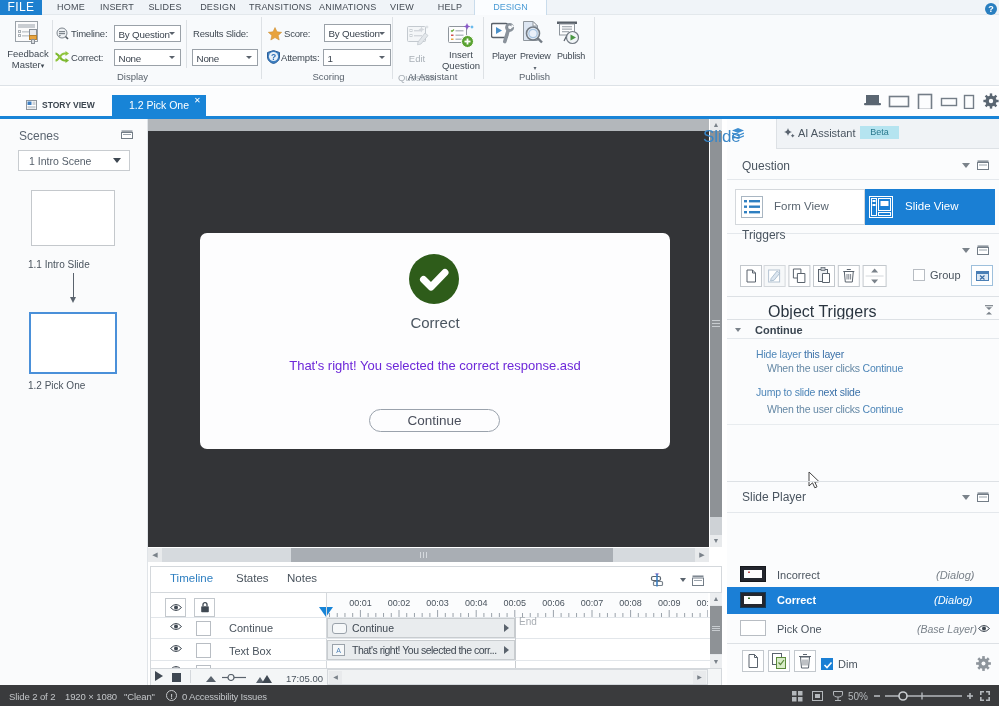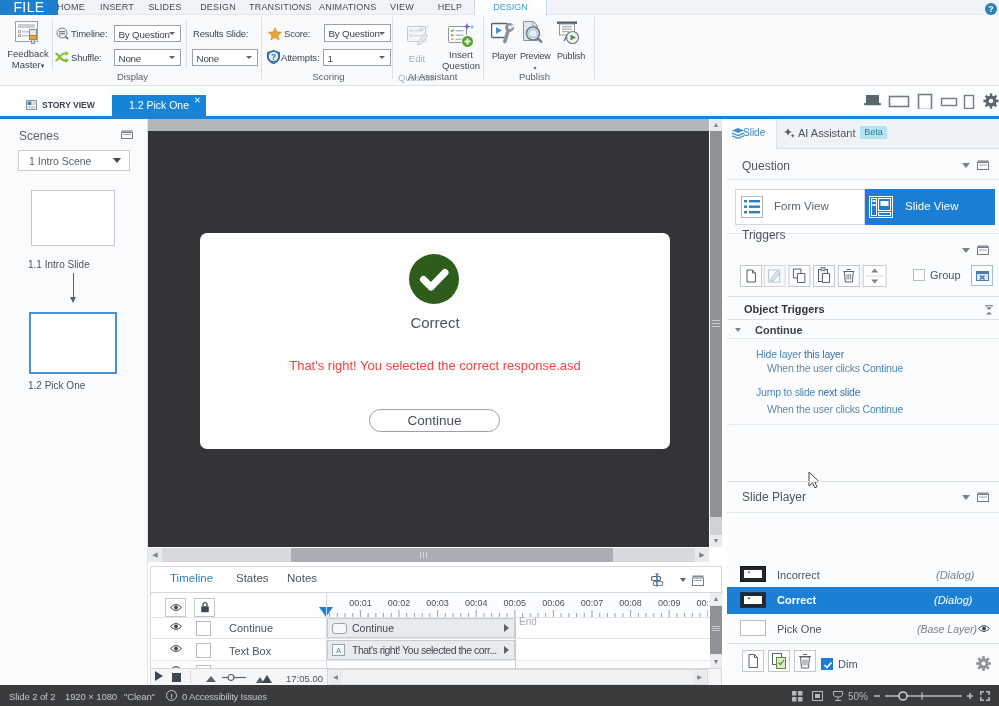--- a/index.html
+++ b/index.html
@@ -29,21 +29,21 @@
   
   #rightpanel { left:727px; top:119px; width:272px; height:566px; background:#fbfcfd; }
   
   #statusbar { left:0; top:685px; width:999px; height:21px; background:#3a3b3d; color:#c3c6c9; font-size:10px; }
   svg { display:block; }
 </style>
 </head>
 <body>
 
 <div class="abs" id="tabrow"></div>
-<div class="abs" style="left:0;top:0;width:58px;height:15px;background:#1d80cf;color:#fff;font-size:14px;text-align:center;line-height:15px;letter-spacing:.4px;">FILE</div>
+<div class="abs" style="left:0;top:0;width:42px;height:15px;background:#1d80cf;color:#fff;font-size:12px;text-align:center;line-height:15px;letter-spacing:.4px;">FILE</div>
 <div class="rtab" style="left:56px;width:30px;text-align:center;">HOME</div>
 <div class="rtab" style="left:100px;width:32px;text-align:center;">INSERT</div>
 <div class="rtab" style="left:148px;width:34px;text-align:center;">SLIDES</div>
 <div class="rtab" style="left:199px;width:38px;text-align:center;">DESIGN</div>
 <div class="rtab" style="left:249px;width:58px;text-align:center;">TRANSITIONS</div>
 <div class="rtab" style="left:319px;width:56px;text-align:center;">ANIMATIONS</div>
 <div class="rtab" style="left:388px;width:28px;text-align:center;">VIEW</div>
 <div class="rtab" style="left:437px;width:26px;text-align:center;">HELP</div>
 <div class="abs" style="left:474px;top:0;width:73px;height:15px;background:#fbfdff;border-left:1px solid #c9dcec;border-right:1px solid #c9dcec;color:#4a9bd5;font-size:9px;text-align:center;line-height:15px;">DESIGN</div>
 <div class="abs" style="left:985px;top:3px;width:12px;height:12px;border-radius:50%;background:#2a7fc0;color:#fff;font-size:9px;font-weight:bold;text-align:center;line-height:12px;">?</div>
@@ -84,21 +84,21 @@
     <span class="c"></span>
   </div>
 <div class="abs" id="ic-shuffle" style="left:55px;top:51px;width:14px;height:12px;">
 <svg width="14" height="12" viewBox="0 0 14 12">
 <path d="M0.5 2.5 C4 2.5 5 9.5 9.5 9.5 L11 9.5" stroke="#7cb82f" stroke-width="2.2" fill="none"></path>
 <path d="M0.5 9.5 C4 9.5 5 2.5 9.5 2.5 L11 2.5" stroke="#8fc43d" stroke-width="2.2" fill="none"></path>
 <path d="M10.5 0 L14 2.5 L10.5 5 Z" fill="#8fc43d"></path>
 <path d="M10.5 7 L14 9.5 L10.5 12 Z" fill="#7cb82f"></path>
 </svg>
   </div>
-<div class="rlabel" style="left:71px;top:52px;">Shuffle:</div>
+<div class="rlabel" style="left:71px;top:52px;">Correct:</div>
 <div class="dd" style="left:114px;top:49px;width:67px;height:17px;">
     <span class="t">None</span>
     <span class="c"></span>
   </div>
 <div class="vsep" style="left:186px;top:20px;height:48px;"></div>
 <div class="rlabel" style="left:193px;top:28px;">Results Slide:</div>
 <div class="dd" style="left:192px;top:49px;width:66px;height:17px;">
     <span class="t">None</span>
     <span class="c"></span>
   </div>
@@ -266,21 +266,21 @@
 <div class="abs" id="gutter"></div>
 
 <div class="abs" style="left:200px;top:233px;width:470px;height:216px;background:#fdfdfe;border-radius:7px;"></div>
 <div class="abs" id="greencheck" style="left:409px;top:254px;width:50px;height:50px;">
 <svg width="50" height="50" viewBox="0 0 50 50">
 <circle cx="25" cy="25" r="25" fill="#2e5c1a"></circle>
 <path d="M14.5 25.5 L22 33 L36 18.5" stroke="#fff" stroke-width="7" fill="none" stroke-linecap="round" stroke-linejoin="round"></path>
 </svg>
   </div>
 <div class="abs" style="left:300px;top:314px;width:270px;text-align:center;font-size:15px;color:#4a5560;">Correct</div>
-<div class="abs" style="left:200px;top:358px;width:470px;text-align:center;font-size:13px;color:#ef4444;">That's right! You selected the correct response.asd</div>
+<div class="abs" style="left:200px;top:358px;width:470px;text-align:center;font-size:13px;color:#6d28d9;">That's right! You selected the correct response.asd</div>
 <div class="abs" style="left:369px;top:409px;width:131px;height:23px;background:#fdfdfe;border:1px solid #9aa2ac;border-radius:12px;color:#4a4f5c;font-size:13.5px;text-align:center;line-height:21px;">Continue</div>
 
 <div class="abs" id="vscroll" style="left:710px;top:119px;width:12px;height:428px;background:#ced2d6;">
   <div class="abs" style="left:0;top:0;width:12px;height:12px;background:#e8eaec;color:#7a828a;font-size:7px;text-align:center;line-height:12px;">▲</div>
   <div class="abs" style="left:0;top:12px;width:12px;height:386px;background:#8e9296;"></div>
   <div class="abs" style="left:2px;top:201px;width:8px;height:1px;background:#c8ccd0;box-shadow:0 3px 0 #c8ccd0, 0 6px 0 #c8ccd0;"></div>
   <div class="abs" style="left:0;top:416px;width:12px;height:12px;background:#e8eaec;color:#7a828a;font-size:7px;text-align:center;line-height:12px;">▼</div>
 </div>
 
 <div class="abs" id="hscroll" style="left:148px;top:548px;width:561px;height:14px;background:#d6dade;">
@@ -474,29 +474,29 @@
 
 <div class="abs" style="left:727px;top:119px;width:272px;height:30px;background:#f0f3f6;border-bottom:1px solid #dde1e5;"></div>
 <div class="abs" style="left:727px;top:119px;width:50px;height:30px;background:#fbfcfd;border-right:1px solid #dde1e5;"></div>
 <div class="abs" id="ic-slidetab" style="left:732px;top:128px;width:12px;height:11px;">
 <svg width="12" height="11" viewBox="0 0 12 11">
       <path d="M6 0 L12 2.5 L6 5 L0 2.5 Z" fill="#3e8ed0"></path>
       <path d="M0 5 L6 7.5 L12 5" fill="none" stroke="#3e8ed0" stroke-width="1.3"></path>
       <path d="M0 7.8 L6 10.3 L12 7.8" fill="none" stroke="#3e8ed0" stroke-width="1.3"></path>
     </svg>
   </div>
-<div class="abs" style="left:703px;top:127px;font-size:10px;color:#3a87c8;margin-left:40px;">Slide</div>
+<div class="abs" style="left:703px;top:127px;font-size:17px;color:#3a87c8;">Slide</div>
 <div class="abs" id="ic-aitab" style="left:784px;top:128px;width:11px;height:11px;">
 <svg width="11" height="11" viewBox="0 0 11 11">
       <path d="M4 0 Q4.7 3.3 8 4 Q4.7 4.7 4 8 Q3.3 4.7 0 4 Q3.3 3.3 4 0 Z" fill="#5a6470"></path>
       <path d="M8.7 5.8 Q9.1 7.3 10.6 7.7 Q9.1 8.1 8.7 9.6 Q8.3 8.1 6.8 7.7 Q8.3 7.3 8.7 5.8 Z" fill="#5a6470"></path>
     </svg>
   </div>
 <div class="abs" style="left:798px;top:127px;font-size:11px;color:#4a5560;">AI Assistant</div>
-<div class="abs" style="left:860px;top:126px;width:27px;height:13px;background:#b5e4f0;color:#2a7a8e;font-size:9px;text-align:center;line-height:13px;">Beta</div>
+<div class="abs" style="left:860px;top:126px;width:39px;height:13px;background:#b5e4f0;color:#2a7a8e;font-size:9px;text-align:center;line-height:13px;">Beta</div>
 
 <div class="abs" style="left:742px;top:159px;font-size:12px;color:#4a5560;">Question</div>
 <div class="abs" style="left:962px;top:163px;width:0;height:0;border-left:4px solid transparent;border-right:4px solid transparent;border-top:5px solid #7a828a;"></div>
 <div class="abs" id="ic-qpanel" style="left:977px;top:160px;width:12px;height:10px;">
 <svg width="12" height="10" viewBox="0 0 12 10">
       <rect x="0.5" y="2.5" width="11" height="7" fill="#fff" stroke="#737d87"></rect>
       <rect x="0.5" y="0.5" width="11" height="1.3" fill="#737d87"></rect>
       <rect x="2" y="4.5" width="8" height="1" fill="#9aa3ac"></rect>
     </svg>
   </div>
@@ -585,21 +585,21 @@
 <div class="abs" style="left:971px;top:265px;width:22px;height:21px;background:#fff;border:1px solid #9ec0dc;"></div>
 <div class="abs" id="ic-varref" style="left:976px;top:271px;width:13px;height:10px;">
 <svg width="13" height="10" viewBox="0 0 13 10">
       <rect x="0.5" y="0.5" width="12" height="9" fill="#dce8f4" stroke="#4a7fb5"></rect>
       <rect x="0.5" y="0.5" width="12" height="2.5" fill="#4a7fb5"></rect>
       <path d="M4 4.5 L8.5 8.5 M8.5 4.5 L4 8.5" stroke="#3a6da5" stroke-width="1.2"></path>
     </svg>
   </div>
 <div class="abs" style="left:727px;top:296px;width:272px;height:1px;background:#dde1e5;"></div>
 
-<div class="abs" style="left:744px;top:303px;font-size:11px;font-weight:bold;color:#2a3540;">Object Triggers</div>
+<div class="abs" style="left:768px;top:303px;font-size:16px;font-weight:normal;color:#2a3540;">Object Triggers</div>
 <div class="abs" id="ic-collapse" style="left:984px;top:305px;width:10px;height:10px;">
 <svg width="10" height="10" viewBox="0 0 10 10">
       <line x1="1" y1="0.7" x2="9" y2="0.7" stroke="#7a828a" stroke-width="1.2"></line>
       <path d="M2 2.2 L8 2.2 L5 5 Z" fill="#7a828a"></path>
       <path d="M2 9.5 L8 9.5 L5 6.7 Z" fill="#7a828a"></path>
     </svg>
   </div>
 <div class="abs" style="left:727px;top:319px;width:272px;height:1px;background:#dde1e5;"></div>
 <div class="abs" style="left:735px;top:328px;width:0;height:0;border-left:3.5px solid transparent;border-right:3.5px solid transparent;border-top:4.5px solid #7a828a;"></div>
 <div class="abs" style="left:755px;top:324px;font-size:11px;font-weight:bold;color:#3a4550;">Continue</div>

